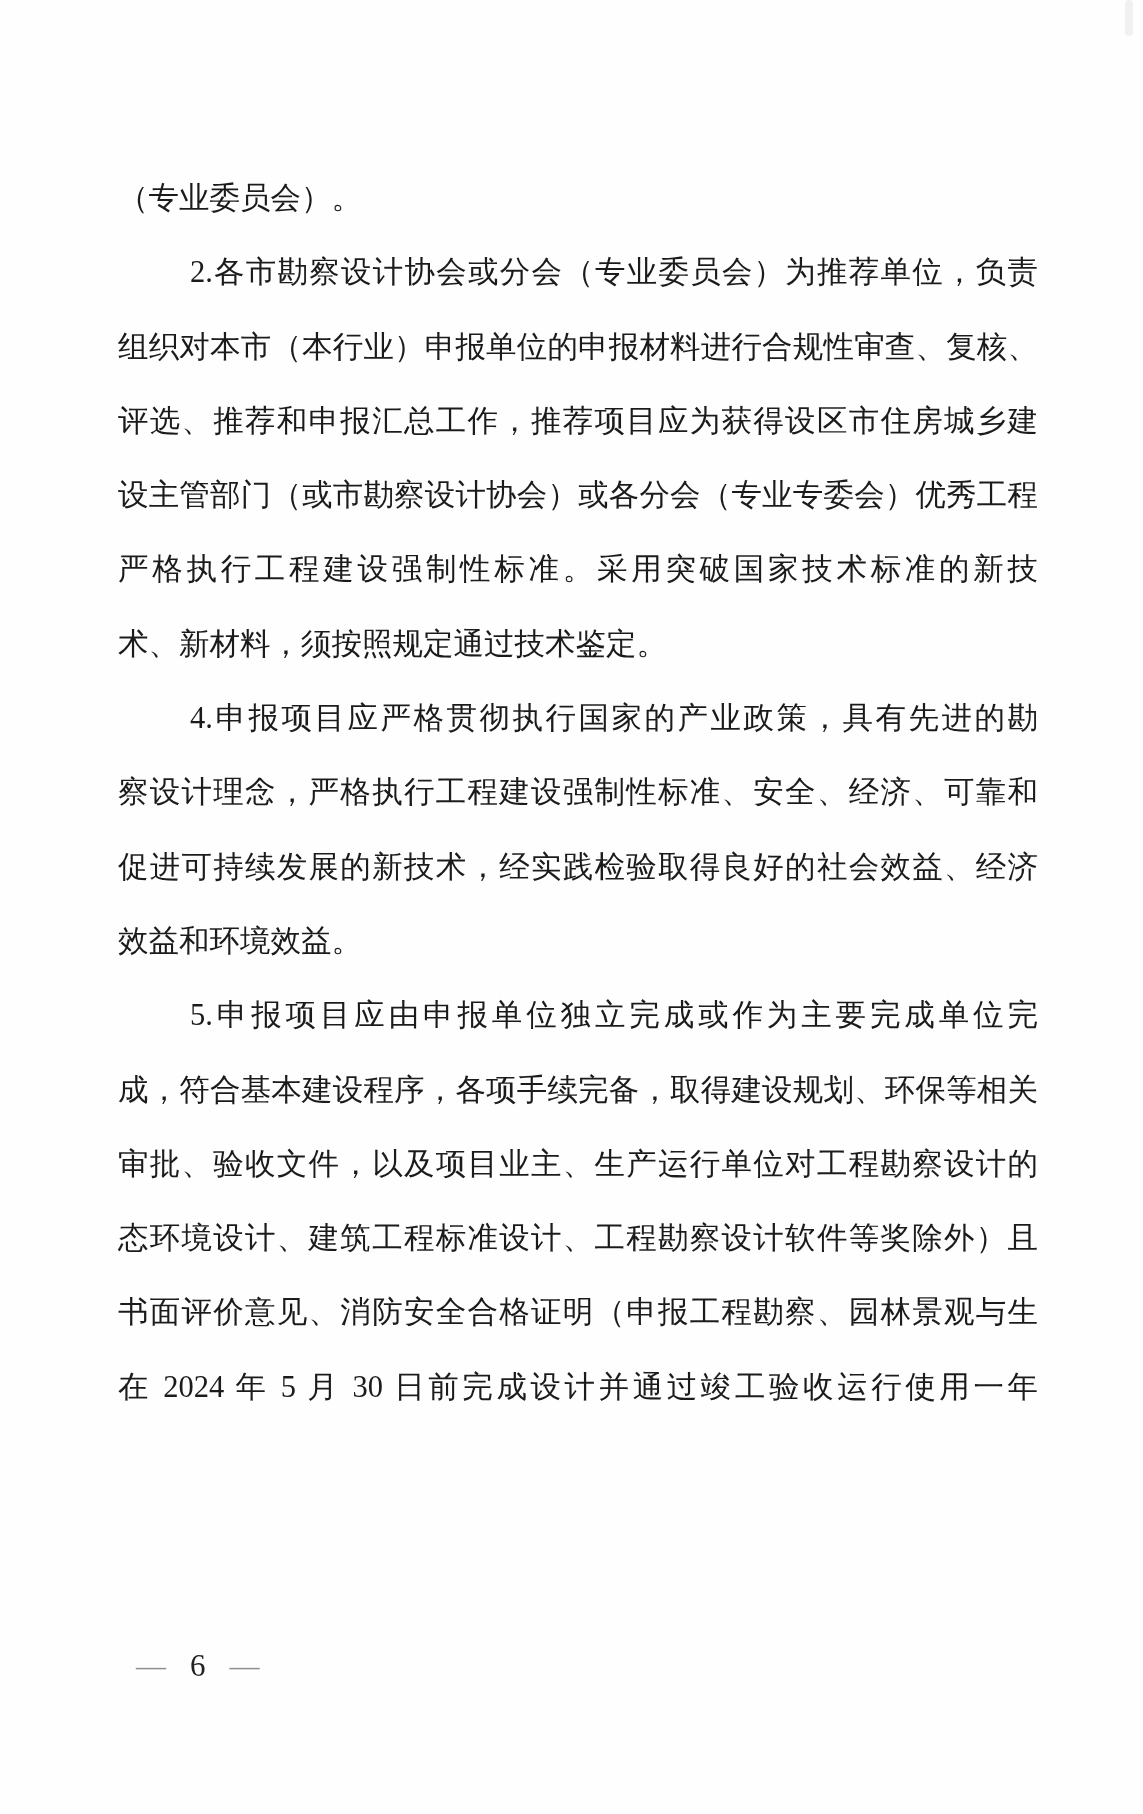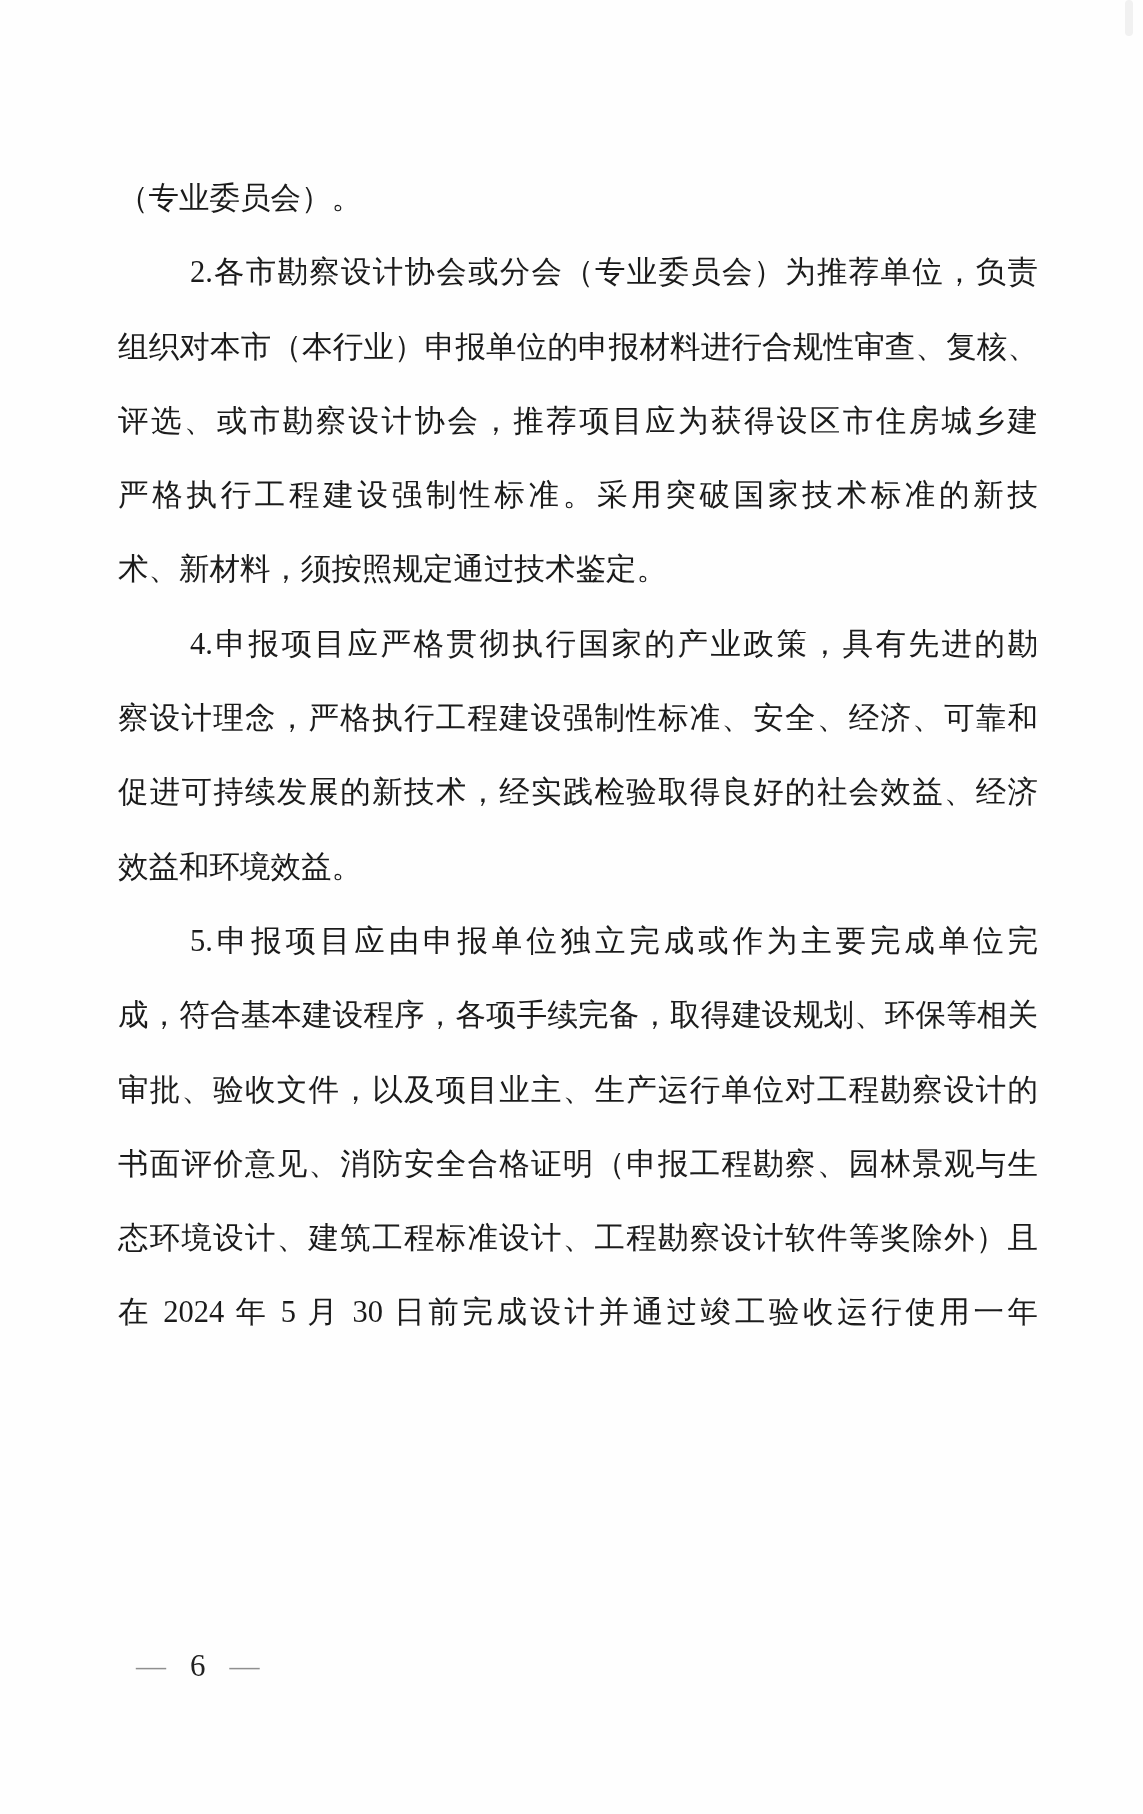--- a/index.html
+++ b/index.html
@@ -68,32 +68,33 @@
 </head>
 <body>
 
 <div class="page">
   <div class="scrollbar-thumb"></div>
 
   <div class="content" id="document-lines">
       <div class="line para-end">（专业委员会）。</div>
       <div class="line indent">2.各市勘察设计协会或分会（专业委员会）为推荐单位，负责</div>
       <div class="line">组织对本市（本行业）申报单位的申报材料进行合规性审查、复核、</div>
-      <div class="line">评选、或市勘察设计协会，推荐项目应为获得设区市住房城乡建</div>
+      <div class="line">评选、推荐和申报汇总工作，推荐项目应为获得设区市住房城乡建</div>
+      <div class="line">设主管部门（或市勘察设计协会）或各分会（专业专委会）优秀工程</div>
       <div class="line">严格执行工程建设强制性标准。采用突破国家技术标准的新技</div>
       <div class="line para-end">术、新材料，须按照规定通过技术鉴定。</div>
       <div class="line indent">4.申报项目应严格贯彻执行国家的产业政策，具有先进的勘</div>
       <div class="line">察设计理念，严格执行工程建设强制性标准、安全、经济、可靠和</div>
       <div class="line">促进可持续发展的新技术，经实践检验取得良好的社会效益、经济</div>
       <div class="line para-end">效益和环境效益。</div>
       <div class="line indent">5.申报项目应由申报单位独立完成或作为主要完成单位完</div>
       <div class="line">成，符合基本建设程序，各项手续完备，取得建设规划、环保等相关</div>
       <div class="line">审批、验收文件，以及项目业主、生产运行单位对工程勘察设计的</div>
+      <div class="line">态环境设计、建筑工程标准设计、工程勘察设计软件等奖除外）且</div>
       <div class="line">书面评价意见、消防安全合格证明（申报工程勘察、园林景观与生</div>
-      <div class="line">态环境设计、建筑工程标准设计、工程勘察设计软件等奖除外）且</div>
       <div class="line">在 2024 年 5 月 30 日前完成设计并通过竣工验收运行使用一年</div>
     </div>
 
   <div class="footer">
     <span class="dash">—</span>
     <span class="pagenum">6</span>
     <span class="dash">—</span>
   </div>
 </div>
 

